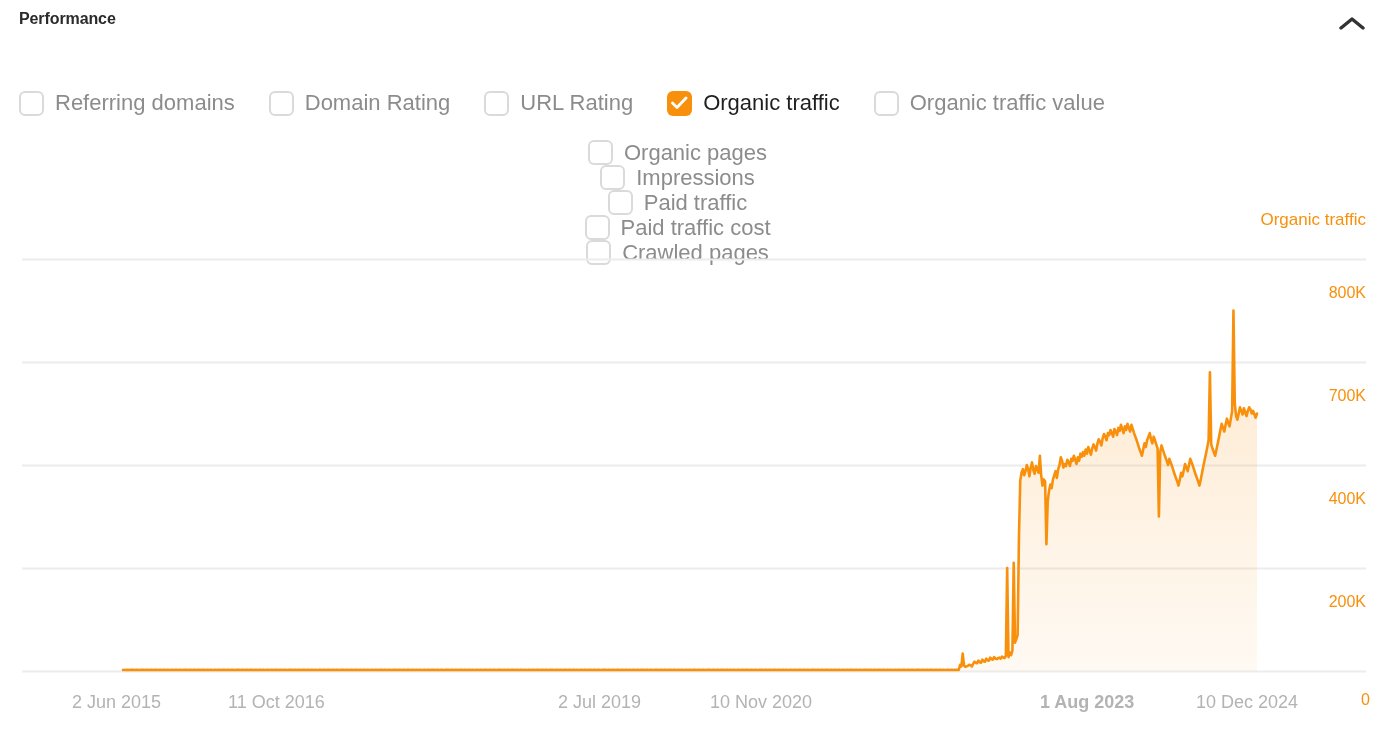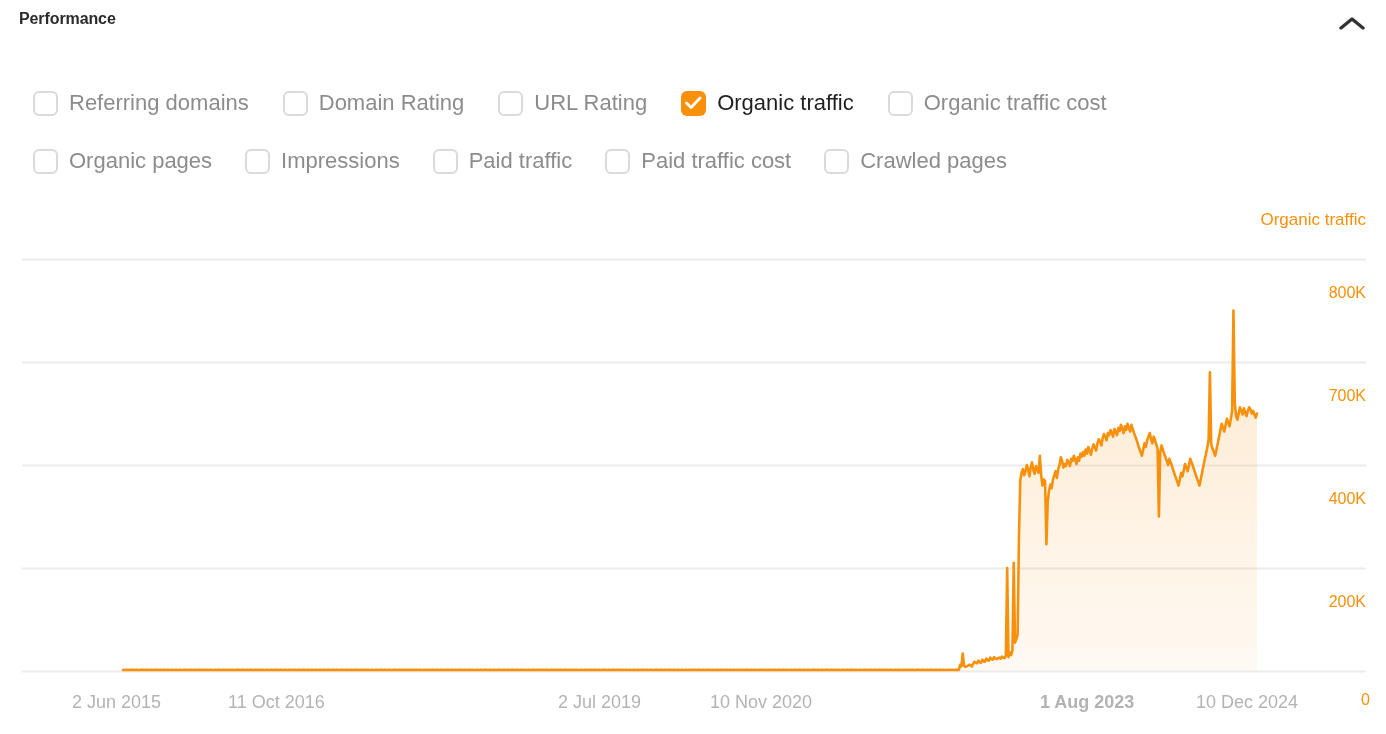--- a/index.html
+++ b/index.html
@@ -44,30 +44,30 @@
     cursor: pointer;
     background: transparent;
     border: none;
     padding: 0;
   }
   .collapse-btn svg { display: block; }
 
   
   .metrics {
     position: absolute;
-    left: 33px;
+    left: 19px;
     top: 82px;
     width: 1350px;
   }
   .metric-row {
     display: flex;
     align-items: center;
     height: 42px;
   }
-  .metric-row + .metric-row { margin-top: 16px; }
+  .metric-row + .metric-row { margin-top: 16px; flex-direction: column; }
 
   .metric-item {
     display: flex;
     align-items: center;
     cursor: pointer;
     margin-right: 34px;
     user-select: none;
   }
   .metric-row.row-2 .metric-item { margin-right: 33px; }
 
@@ -187,21 +187,21 @@
     <div class="metric-item selected">
       <span class="cb on">
         <svg width="17" height="14" viewBox="0 0 17 14">
           <path d="M1.5 7 L6 11.5 L15 2" stroke="#ffffff" stroke-width="2.8" fill="none" stroke-linecap="round" stroke-linejoin="round"></path>
         </svg>
       </span>
       <span class="metric-label">Organic traffic</span>
     </div>
     <div class="metric-item">
       <span class="cb off"></span>
-      <span class="metric-label">Organic traffic cost</span>
+      <span class="metric-label">Organic traffic value</span>
     </div>
   </div>
 
   <div class="metric-row row-2">
     <div class="metric-item">
       <span class="cb off"></span>
       <span class="metric-label">Organic pages</span>
     </div>
     <div class="metric-item">
       <span class="cb off"></span>

